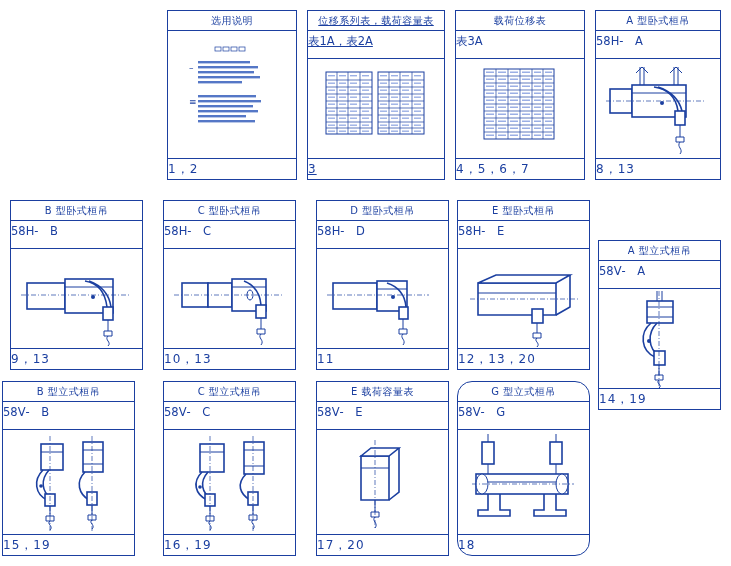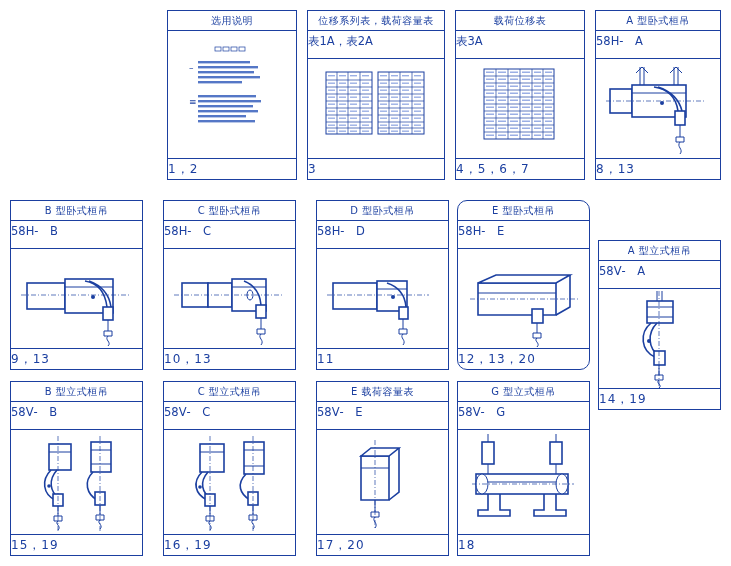--- a/index.html
+++ b/index.html
@@ -111,21 +111,21 @@
         </g>
         <g fill="#1b3fa0">
           <text x="21" y="40" class="txtmini" style="font-size:9px">–</text>
           <text x="21" y="74" class="txtmini" style="font-size:9px">≡</text>
         </g>
       </svg>
     </div>
     <div class="ftr">1，2</div>
   </div>
 
-  <div class="card r1" style="left:307px; width:138px;">
+  <div class="card r1" style="left:307px; width:138px;text-decoration:underline;">
     <div class="hdr">位移系列表，载荷容量表</div>
     <div class="hdr2">表1A，表2A</div>
     <div class="body">
       <svg width="135" height="100" viewBox="0 0 135 100">
 
         <g class="lnth">
           <rect x="18" y="13" width="46" height="62" class="fillw" stroke-width=".7"></rect>
           <line x1="18" y1="21" x2="64" y2="21"></line>
           <line x1="18" y1="28" x2="64" y2="28"></line>
           <line x1="18" y1="35" x2="64" y2="35"></line>
@@ -411,21 +411,21 @@
         <rect x="82" y="58" width="9" height="12" class="fillw2"></rect>
         <line x1="86" y1="70" x2="86" y2="80" class="ln"></line>
         <path d="M82 80 h8 v5 h-8 z" class="fillw"></path>
         <path d="M86 85 C82 89 90 91 86 96" class="ln"></path>
         <line x1="10" y1="46" x2="112" y2="46" class="dash"></line>
       </svg>
     </div>
     <div class="ftr">11</div>
   </div>
 
-  <div class="card r2" style="left:457px; width:133px;border-radius:10px;">
+  <div class="card r2" style="left:457px; width:133px;">
     <div class="hdr">E 型卧式桓吊</div>
     <div class="hdr2">58H‑　E</div>
     <div class="body">
       <svg width="130" height="100" viewBox="0 0 130 100">
         <path d="M20 34 L98 34 L98 66 L20 66 Z" class="fillw2"></path>
         <path d="M20 34 L38 26 L112 26 L98 34 Z" class="fillw2"></path>
         <path d="M112 26 L112 58 L98 66" class="ln2"></path>
         <line x1="20" y1="44" x2="98" y2="44" class="ln"></line>
         <rect x="74" y="60" width="11" height="14" class="fillw2"></rect>
         <line x1="79" y1="74" x2="79" y2="84" class="ln"></line>
@@ -453,21 +453,21 @@
         <rect x="55" y="62" width="11" height="14" class="fillw2"></rect>
         <line x1="60" y1="76" x2="60" y2="86" class="ln"></line>
         <path d="M56 86 h8 v5 h-8 z" class="fillw"></path>
         <path d="M60 91 C56 94 64 96 60 99" class="ln"></path>
         <line x1="60" y1="2" x2="60" y2="99" class="dash"></line>
       </svg>
     </div>
     <div class="ftr">14，19</div>
   </div>
 
-  <div class="card r3" style="left:10px; width:133px;">
+  <div class="card r3" style="left:2px; width:133px;">
     <div class="hdr">B 型立式桓吊</div>
     <div class="hdr2">58V‑　B</div>
     <div class="body">
       <svg width="130" height="105" viewBox="0 0 130 105">
 
         <rect x="38" y="14" width="22" height="26" class="fillw2"></rect>
         <line x1="38" y1="22" x2="60" y2="22" class="ln"></line>
         <path d="M40 40 C30 50 32 64 44 70" class="ln2"></path>
         <path d="M46 40 C37 50 39 62 48 68" class="ln2"></path>
         <circle cx="38" cy="56" r="1.8" fill="#1b3fa0"></circle>
@@ -531,21 +531,21 @@
         <line x1="44" y1="38" x2="72" y2="38" class="ln"></line>
         <line x1="58" y1="70" x2="58" y2="82" class="ln"></line>
         <path d="M54 82 h8 v5 h-8 z" class="fillw"></path>
         <path d="M58 87 C54 91 62 93 58 98" class="ln"></path>
         <line x1="58" y1="10" x2="58" y2="100" class="dash"></line>
       </svg>
     </div>
     <div class="ftr">17，20</div>
   </div>
 
-  <div class="card r3" style="left:457px; width:133px;">
+  <div class="card r3" style="left:457px; width:133px;border-radius:15px;">
     <div class="hdr">G 型立式桓吊</div>
     <div class="hdr2">58V‑　G</div>
     <div class="body">
       <svg width="130" height="105" viewBox="0 0 130 105">
 
         <rect x="24" y="12" width="12" height="22" class="fillw2"></rect>
         <line x1="30" y1="4" x2="30" y2="12" class="ln"></line>
         <line x1="30" y1="34" x2="30" y2="44" class="ln"></line>
 
         <rect x="92" y="12" width="12" height="22" class="fillw2"></rect>

